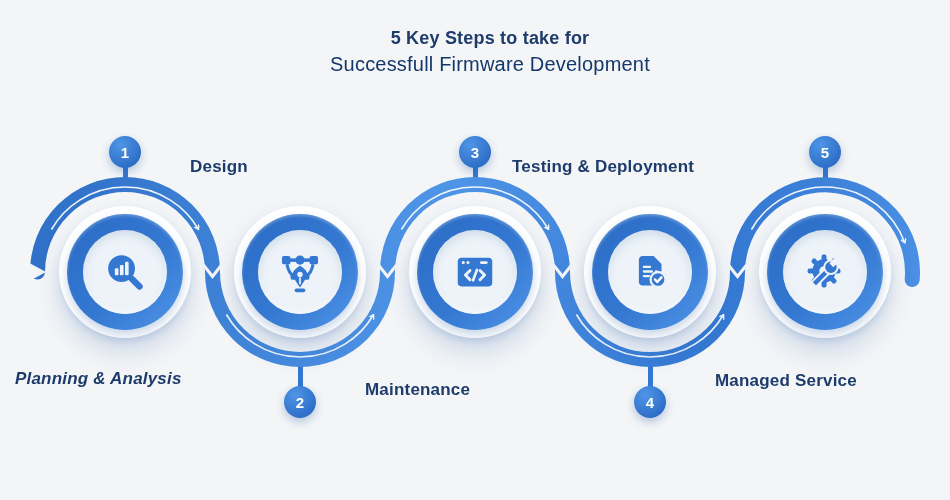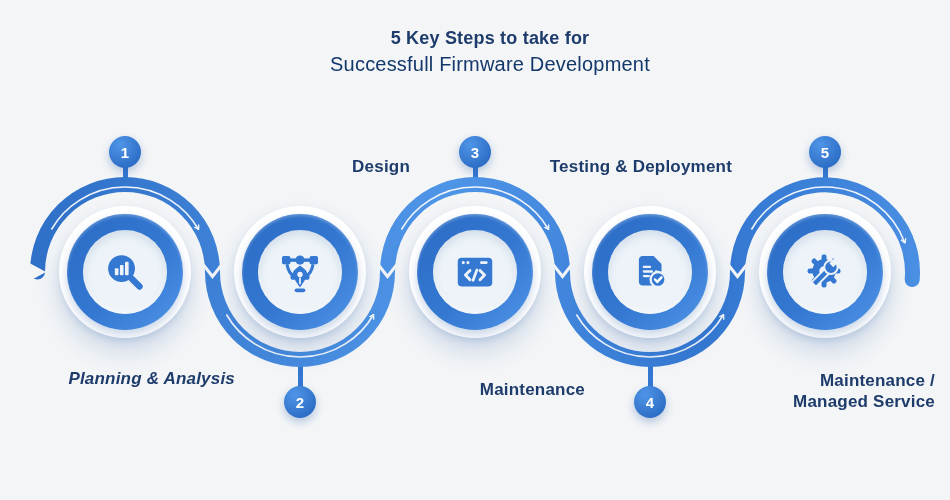--- a/index.html
+++ b/index.html
@@ -28,21 +28,21 @@
   .disc{width:84px;height:84px;border-radius:50%;background:var(--disc,#edf3f8);
     display:flex;align-items:center;justify-content:center;
     box-shadow:inset 0 4px 9px rgba(47,98,164,.16),inset 0 -2px 4px rgba(255,255,255,.85);}
   .disc svg{width:46px;height:46px;display:block;}
   
   .badge{position:absolute;width:32px;height:32px;border-radius:50%;z-index:3;
     background:radial-gradient(circle at 35% 28%,var(--blue-light,#4f95e7),var(--blue-dark,#2b6cc4) 78%);
     color:#fff;font-size:15px;font-weight:700;display:flex;align-items:center;justify-content:center;
     box-shadow:0 4px 8px rgba(40,90,160,.3);}
   
-  .step-label{position:absolute;width:220px;text-align:right;z-index:2;
+  .step-label{position:absolute;width:220px;text-align:left;z-index:2;
     font-size:17px;font-weight:600;color:var(--navy,#1e3c6b);line-height:21px;letter-spacing:.2px;}
 </style>
 </head>
 <body>
 
 <div class="canvas">
 
   <div class="title">
     <div class="title-line1">5 Key Steps to take for</div>
     <div class="title-line2">Successfull Firmware Development</div>
@@ -201,17 +201,16 @@
             <rect x="15.7" y="4" width="2.9" height="5.2" fill="var(--disc,#edf3f8)" transform="rotate(45 17.1 6.6)"></rect>
           </svg>
         </div>
       </div>
     </div>
   </div>
   <div class="badge" style="left:809px;top:136px;">
     <span>5</span>
   </div>
   <div class="step-label" style="left:715px;top:370px;">
-    <div>Maintenance /</div>
     <div>Managed Service</div>
   </div>
 
 </div>
 
 </body></html>

